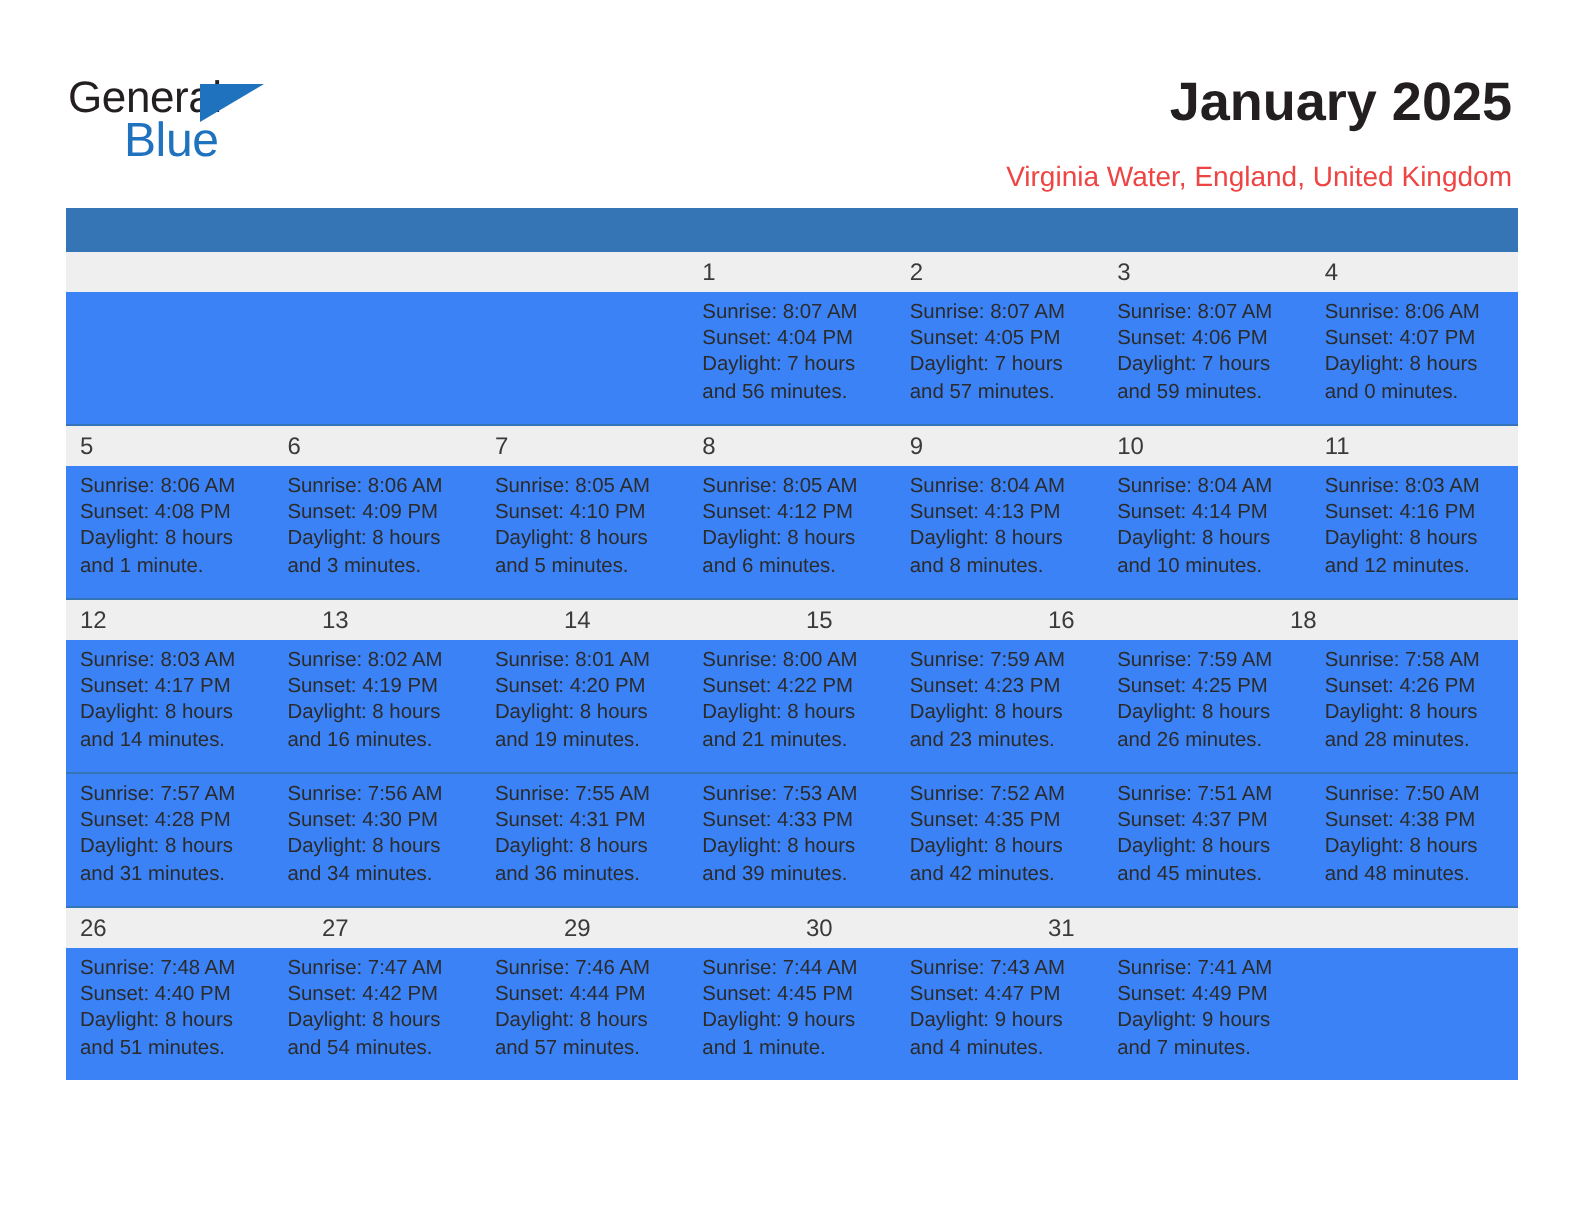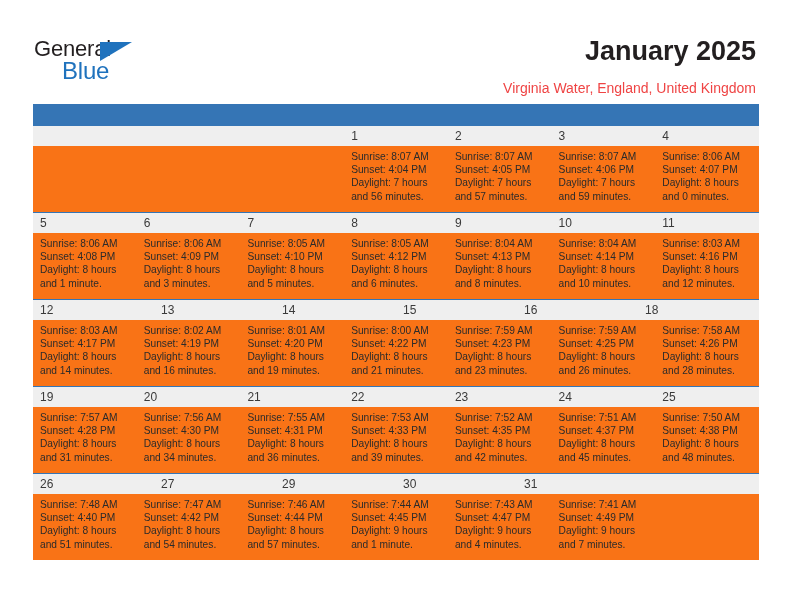--- a/index.html
+++ b/index.html
@@ -114,21 +114,21 @@
   .week:first-of-type {
     border-top: none;
   }
   .week-numbers {
     display: flex;
     background: #efefef;
     height: 20px;
   }
   .week-body {
     display: flex;
-    background: #f97316;
+    background: #3b82f6;
     height: 66px;
   }
   .daynum {
     flex: 1 1 0;
     box-sizing: border-box;
     padding-left: 7px;
     font-size: 12px;
     line-height: 20px;
     color: #3a3a3a;
   }
@@ -317,29 +317,20 @@
             </div>
             <div class="daycell">
               <span class="ln">Sunrise: 7:58 AM</span>
               <span class="ln">Sunset: 4:26 PM</span>
               <span class="ln">Daylight: 8 hours</span>
               <span class="ln">and 28 minutes.</span>
             </div>
           </div>
         </div>
         <div class="week">
-          <div class="week-numbers">
-            <div class="daynum">19</div>
-            <div class="daynum">20</div>
-            <div class="daynum">21</div>
-            <div class="daynum">22</div>
-            <div class="daynum">23</div>
-            <div class="daynum">24</div>
-            <div class="daynum">25</div>
-          </div>
           <div class="week-body">
             <div class="daycell">
               <span class="ln">Sunrise: 7:57 AM</span>
               <span class="ln">Sunset: 4:28 PM</span>
               <span class="ln">Daylight: 8 hours</span>
               <span class="ln">and 31 minutes.</span>
             </div>
             <div class="daycell">
               <span class="ln">Sunrise: 7:56 AM</span>
               <span class="ln">Sunset: 4:30 PM</span>

